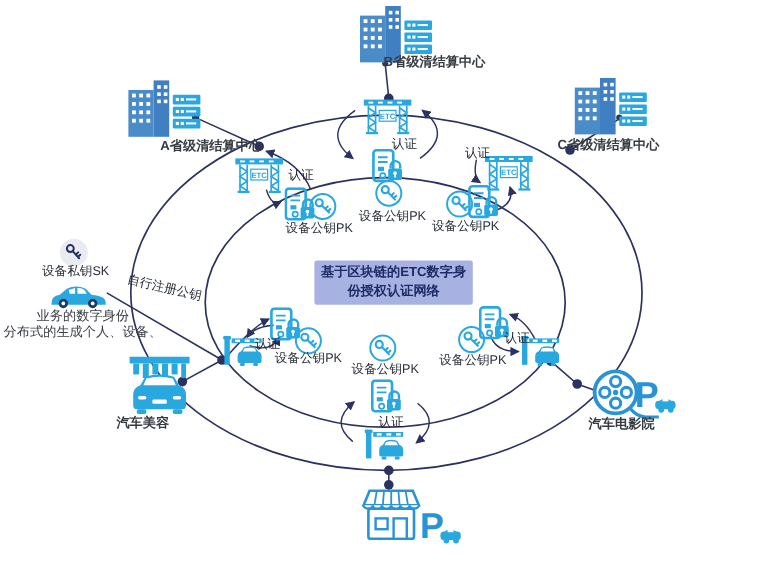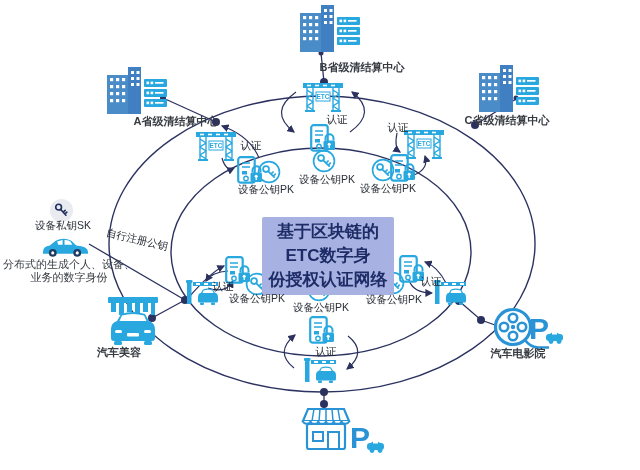--- a/index.html
+++ b/index.html
@@ -7,21 +7,21 @@
          font-family:"Liberation Sans","DejaVu Sans",sans-serif;}
   svg.canvas{position:absolute;left:0;top:0;}
   .lbl{position:absolute;transform:translateX(-50%);font-size:11px;font-weight:600;
        color:#363b42;white-space:nowrap;}
   .lbl.pk{font-size:10.5px;font-weight:500;color:#2a2f38;}
   .lbl.auth{font-size:10.5px;font-weight:500;color:#1f242e;}
   .lbl.rot{transform:translateX(-50%) rotate(13deg);}
   .lbl.multiline{text-align:center;line-height:13px;font-weight:500;}
   .lbl.multiline span{display:block;}
   .center-box{position:absolute;left:262px;top:217px;width:128px;padding:3px 2px;
-       background:var(--box_bg);color:var(--box_text);font-size:17px;font-weight:bold;
+       background:var(--box_bg);color:var(--box_text);font-size:11px;font-weight:bold;
        text-align:center;line-height:1.42;border-radius:2px;}
   .center-box span{display:block;}
   
   .f-cyan{fill:var(--cyan);} .s-cyan{stroke:var(--cyan);fill:none;}
   .f-blue{fill:var(--blue);}
   .s-blue2{stroke:var(--blue2);fill:#fff;}
   .ln{stroke:var(--navy);stroke-width:1.3;fill:none;}
   .ring{stroke:var(--navy);stroke-width:1.4;fill:none;}
   .nd{fill:var(--navy);}
   .arr{stroke:var(--navy);stroke-width:1.2;fill:none;}
@@ -268,42 +268,42 @@
     <use href="#sym-pcar" x="528" y="312" width="36" height="34"></use>
     <use href="#sym-store" x="299" y="405" width="54" height="50"></use>
     <use href="#sym-pcar" x="349" y="421" width="36" height="34"></use>
   </svg>
 
   <div class="center-box">
     <span>基于区块链的ETC数字身</span>
     <span>份授权认证网络</span>
   </div>
 
-  <div class="lbl" style="left:362px;top:60px;">B省级清结算中心</div>
+  <div class="lbl" style="left:362px;top:44px;">B省级清结算中心</div>
   <div class="lbl" style="left:132px;top:114px;margin-left:44px;">A省级清结算中心</div>
   <div class="lbl" style="left:507px;top:113px;">C省级清结算中心</div>
 
   <div class="lbl pk" style="left:327px;top:173px;">设备公钥PK</div>
   <div class="lbl pk" style="left:266px;top:183px;">设备公钥PK</div>
   <div class="lbl pk" style="left:388px;top:182px;">设备公钥PK</div>
   <div class="lbl pk" style="left:257px;top:292px;">设备公钥PK</div>
   <div class="lbl pk" style="left:394px;top:293px;">设备公钥PK</div>
   <div class="lbl pk" style="left:321px;top:301px;">设备公钥PK</div>
 
   <div class="lbl auth" style="left:337px;top:113px;">认证</div>
   <div class="lbl auth" style="left:251px;top:139px;">认证</div>
   <div class="lbl auth" style="left:398px;top:121px;">认证</div>
   <div class="lbl auth" style="left:223px;top:280px;">认证</div>
   <div class="lbl auth" style="left:431px;top:275px;">认证</div>
   <div class="lbl auth" style="left:326px;top:345px;">认证</div>
 
   <div class="lbl pk" style="left:63px;top:219px;">设备私钥SK</div>
   <div class="lbl rot pk" style="left:137px;top:233px;">自行注册公钥</div>
   <div class="lbl multiline" style="left:69px;top:258px;">
+    <span>业务的数字身份</span>
     <span>分布式的生成个人、设备、</span>
-    <span>业务的数字身份</span>
   </div>
 
   <div class="lbl" style="left:119px;top:345px;">汽车美容</div>
   <div class="lbl" style="left:518px;top:346px;text-align:center;">汽车电影院</div>
   <div class="lbl" style="left:327px;top:450px;margin-top:35px;">停车场</div>
 
 </div>
 
 </body></html>

